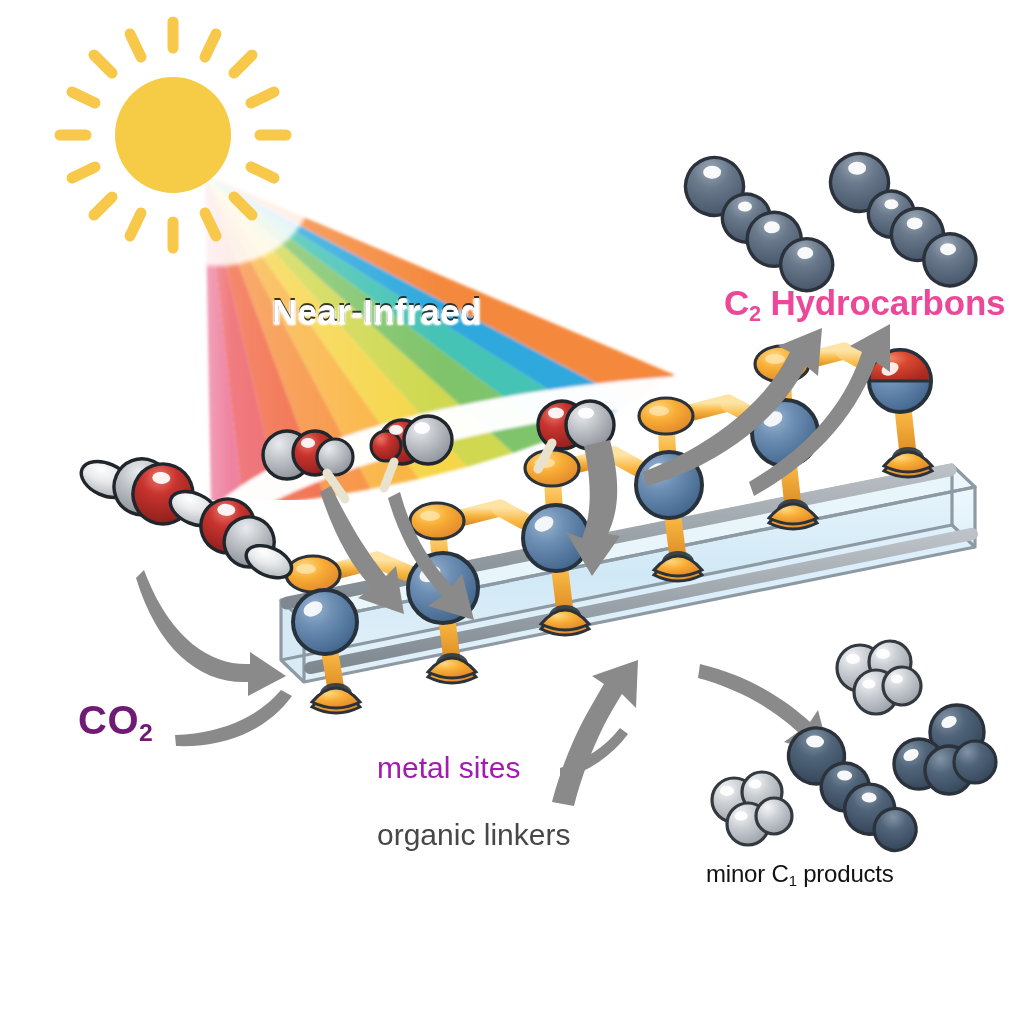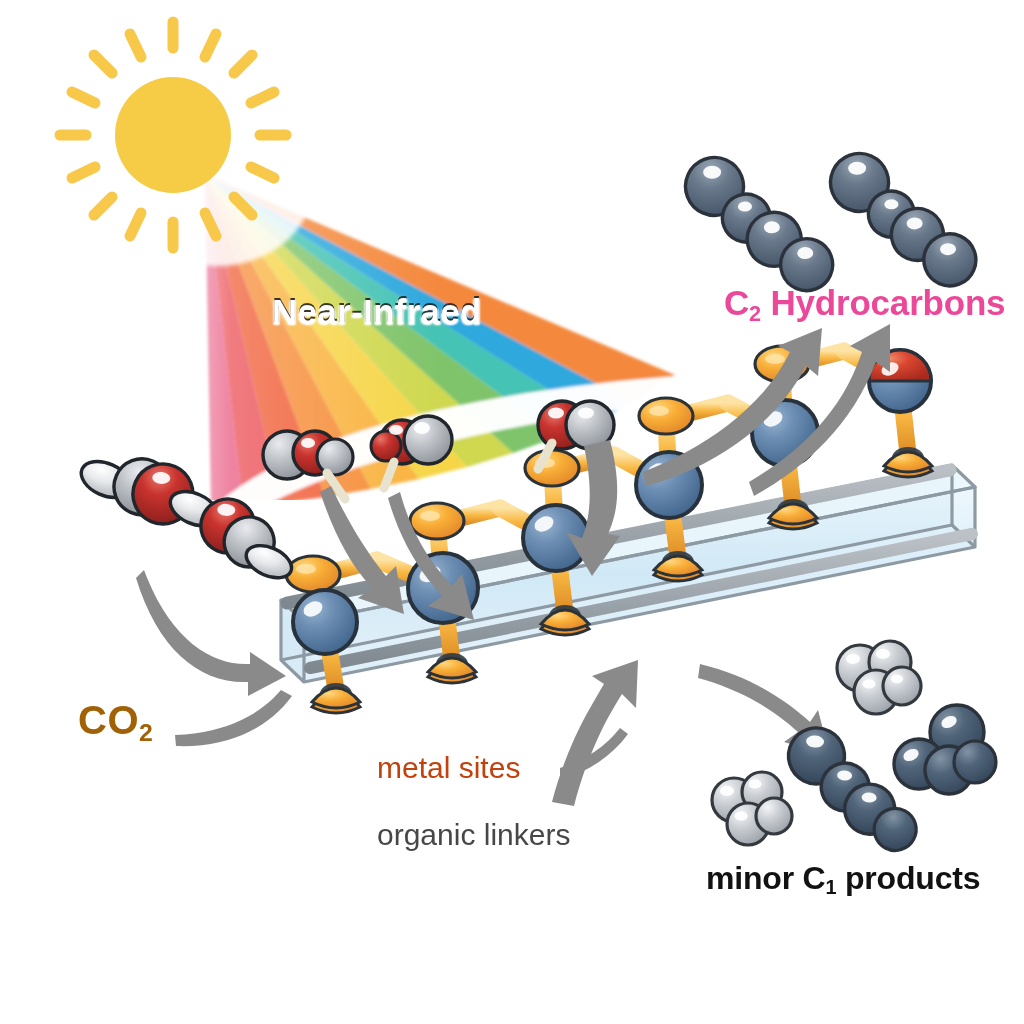--- a/index.html
+++ b/index.html
@@ -30,43 +30,43 @@
   .lbl sub {
     font-size: 0.62em;
     vertical-align: baseline;
     position: relative;
     top: 0.27em;
   }
   #label-co2 {
     left: 78px; top: 700px;
     font-size: 40px;
     font-weight: 700;
-    color: #a16207;
+    color: #701a75;
     letter-spacing: 0.5px;
   }
   #label-c2 {
     left: 724px; top: 285px;
     font-size: 35px;
     font-weight: 700;
     color: #ec4899;
     letter-spacing: -0.2px;
   }
   #label-c1 {
     left: 706px; top: 862px;
-    font-size: 32px;
-    font-weight: 700;
+    font-size: 24px;
+    font-weight: 400;
     color: #121212;
     letter-spacing: -0.2px;
     text-align: center;
   }
   #label-metal {
     left: 377px; top: 753px;
     font-size: 30px;
     font-weight: 400;
-    color: #c2410c;
+    color: #a21caf;
   }
   #label-linkers {
     left: 377px; top: 808px;
     font-size: 30px;
     font-weight: 400;
     color: #474747;
     margin-top: 12px;
   }
   #label-nir {
     left: 272px; top: 294px;

